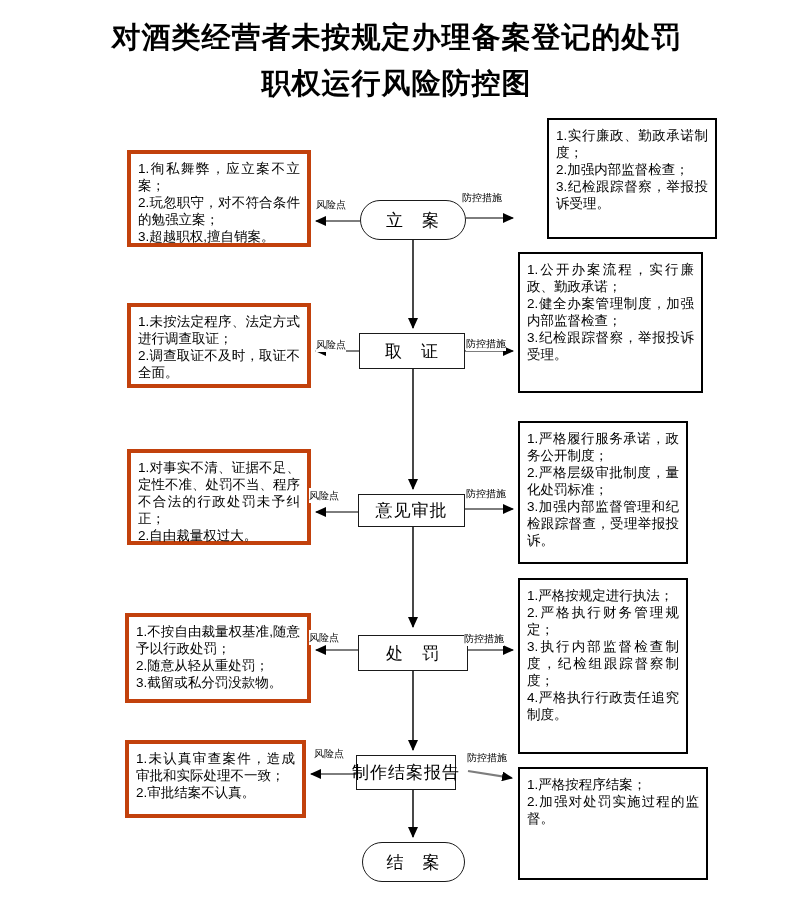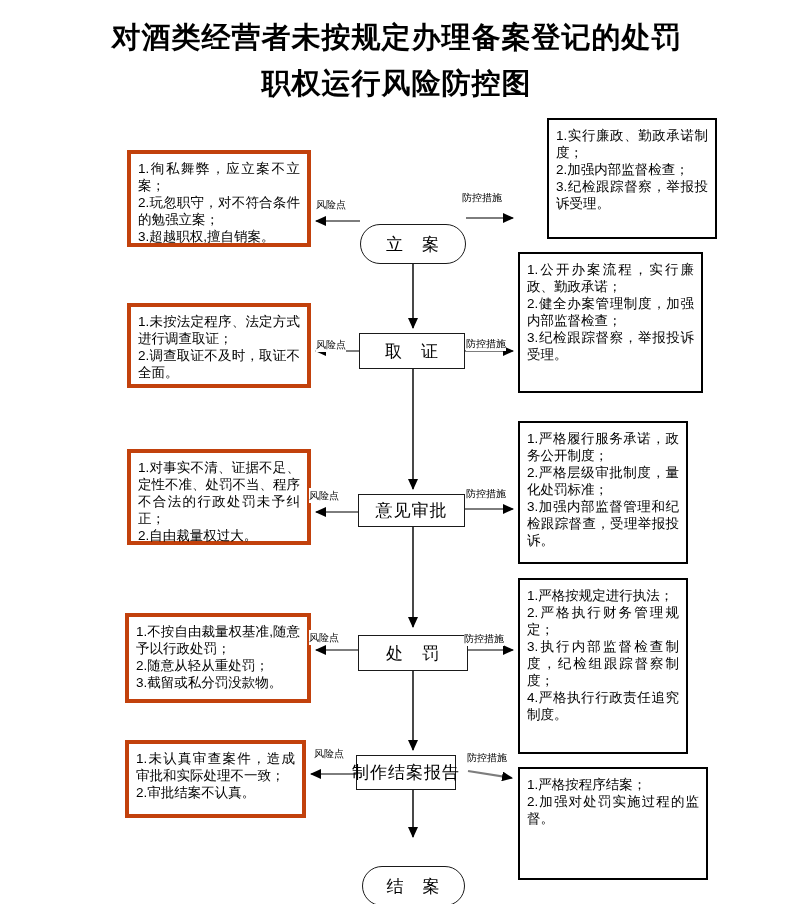--- a/index.html
+++ b/index.html
@@ -11,21 +11,21 @@
   .t1{top:18px;}
   .t2{top:64px;}
   .box{position:absolute;box-sizing:border-box;background:#fff;
       font-size:13.5px;line-height:17px;text-align:justify;text-justify:inter-character;}
   .box.left{border:4px solid #c2410c;padding:6px 7px;}
   .box.right{border:2px solid #000;padding:7px 7px;}
   .box p{margin:0;}
   .node{position:absolute;box-sizing:border-box;border:1.5px solid #1a1a1a;background:#fff;
       display:flex;align-items:center;justify-content:center;
       font-size:17px;letter-spacing:1px;white-space:nowrap;}
-  .stadium{border-radius:20px;margin-top:24px;}
+  .stadium{border-radius:20px;}
   .alabel{position:absolute;font-size:10px;white-space:nowrap;background:#fff;line-height:15px;}
   svg.connectors{position:absolute;left:0;top:0;pointer-events:none;}
 </style>
 </head>
 <body>
 
 <div class="page">
 
   <div class="title-line t1">对酒类经营者未按规定办理备案登记的处罚</div>
   <div class="title-line t2">职权运行风险防控图</div>

